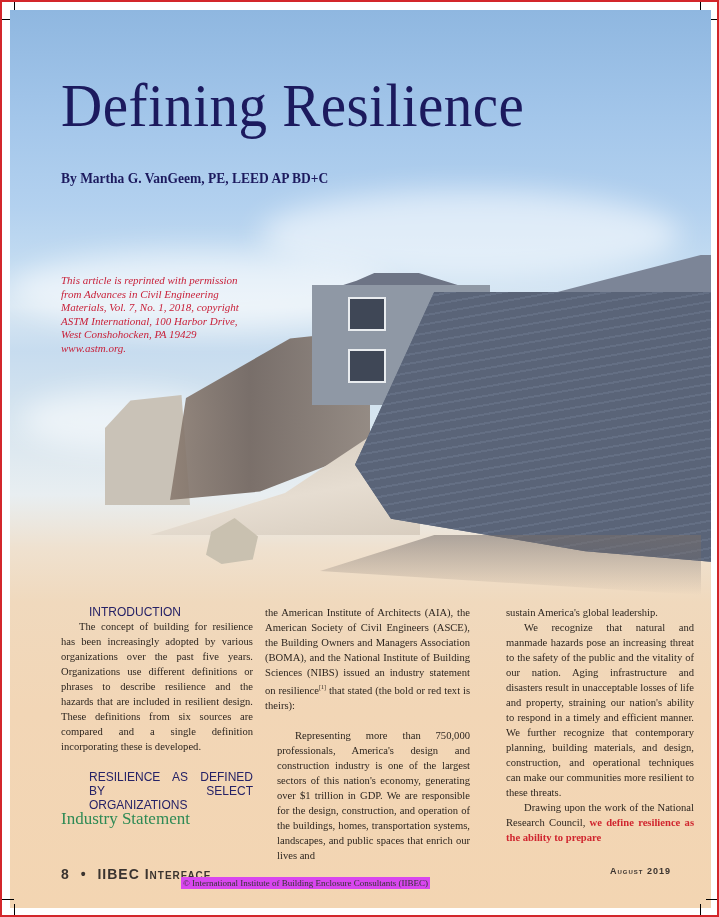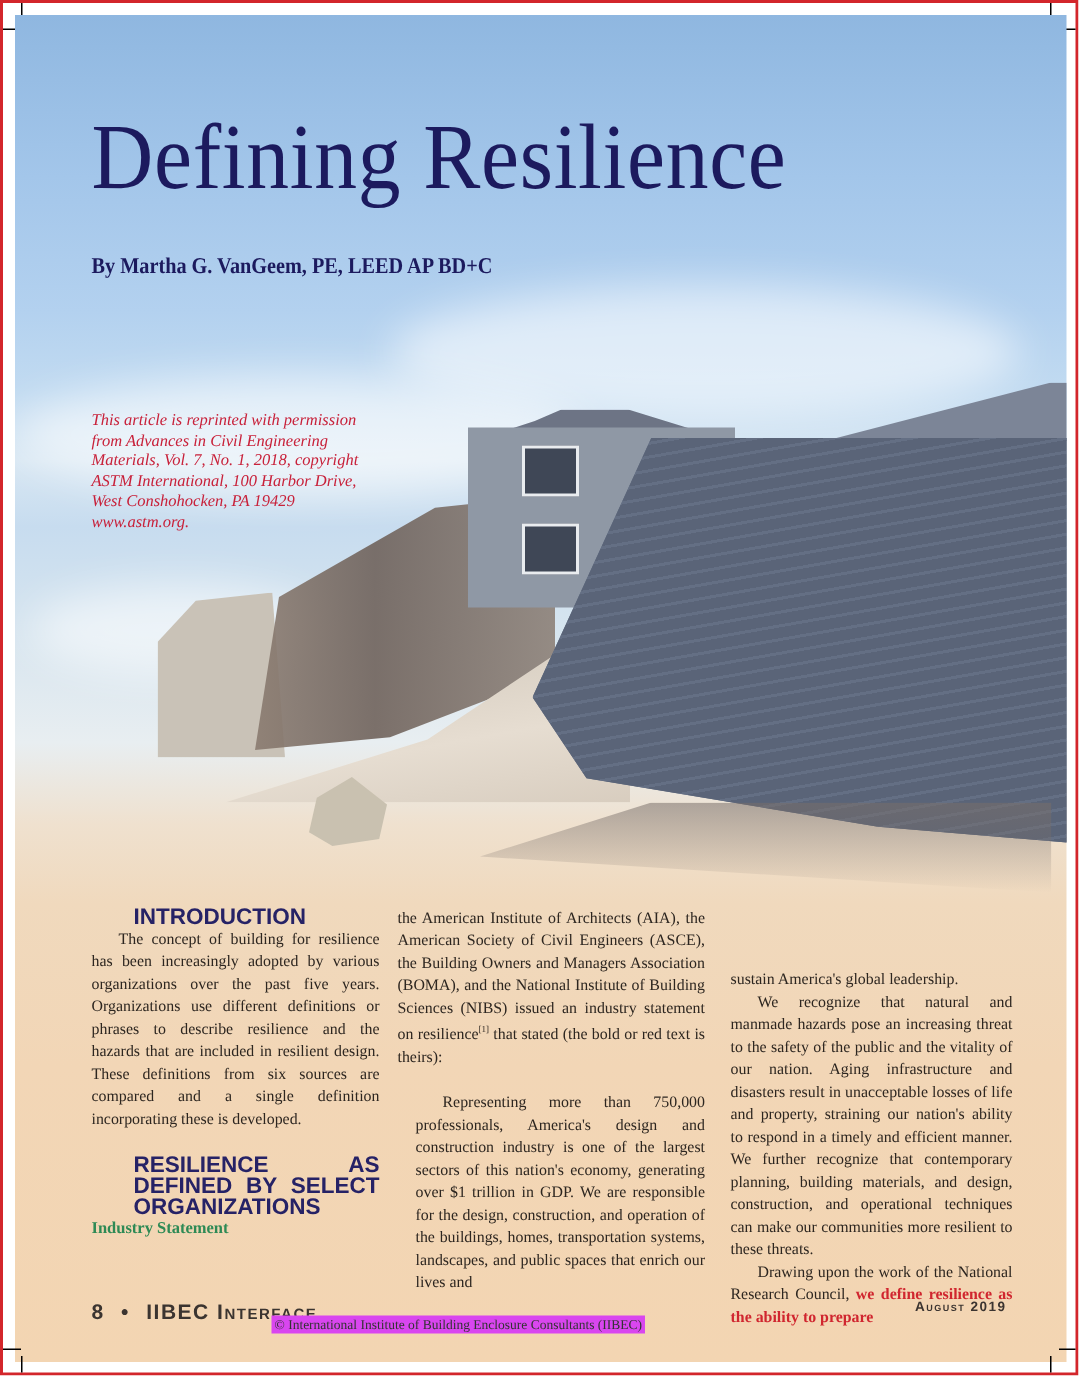--- a/index.html
+++ b/index.html
@@ -86,26 +86,26 @@
       transform: scaleX(0.9); transform-origin: left top;
     }
     .reprint {
       position: absolute; left: 61px; top: 274px; width: 190px; margin: 0;
       font-style: italic; font-size: 11px; line-height: 13.5px; color: #c8213a;
     }
     .col { position: absolute; top: 605px; font-size: 10.6px; line-height: 15px; color: #2d2620; text-align: justify; }
     .col p { margin: 0; }
     .col1 { left: 61px; width: 192px; }
     .col2 { left: 265px; width: 205px; }
-    .col3 { left: 487px; width: 188px; margin-top: 41px; }
+    .col3 { left: 506px; width: 188px; }
     .h-sec {
-      font-family: "Liberation Sans", sans-serif; font-weight: bold;
-      font-size: 15px; line-height: 14px; color: #262266; text-transform: uppercase; margin: 0; padding-left: 28px;
+      font-family: "Liberation Sans", sans-serif; font-weight: normal;
+      font-size: 12px; line-height: 14px; color: #262266; text-transform: uppercase; margin: 0; padding-left: 28px;
     }
-    .h-sub { font-weight: bold; font-size: 11px; color: #2e8a55; margin: 0; line-height: 14px; }
+    .h-sub { font-weight: normal; font-size: 17px; color: #2e8a55; margin: 0; line-height: 14px; }
     .indent { text-indent: 18px; }
     .quote { padding-left: 12px; padding-right: 0; margin-top: 15px !important; }
     .red-bold { color: #d0262f; font-weight: bold; }
     sup { font-size: 6px; }
 
     .footer-left {
       position: absolute; left: 61px; top: 866px;
       font-family: "Liberation Sans", sans-serif; font-weight: bold; font-size: 14px;
       color: #3b3430; letter-spacing: 1px;
     }

